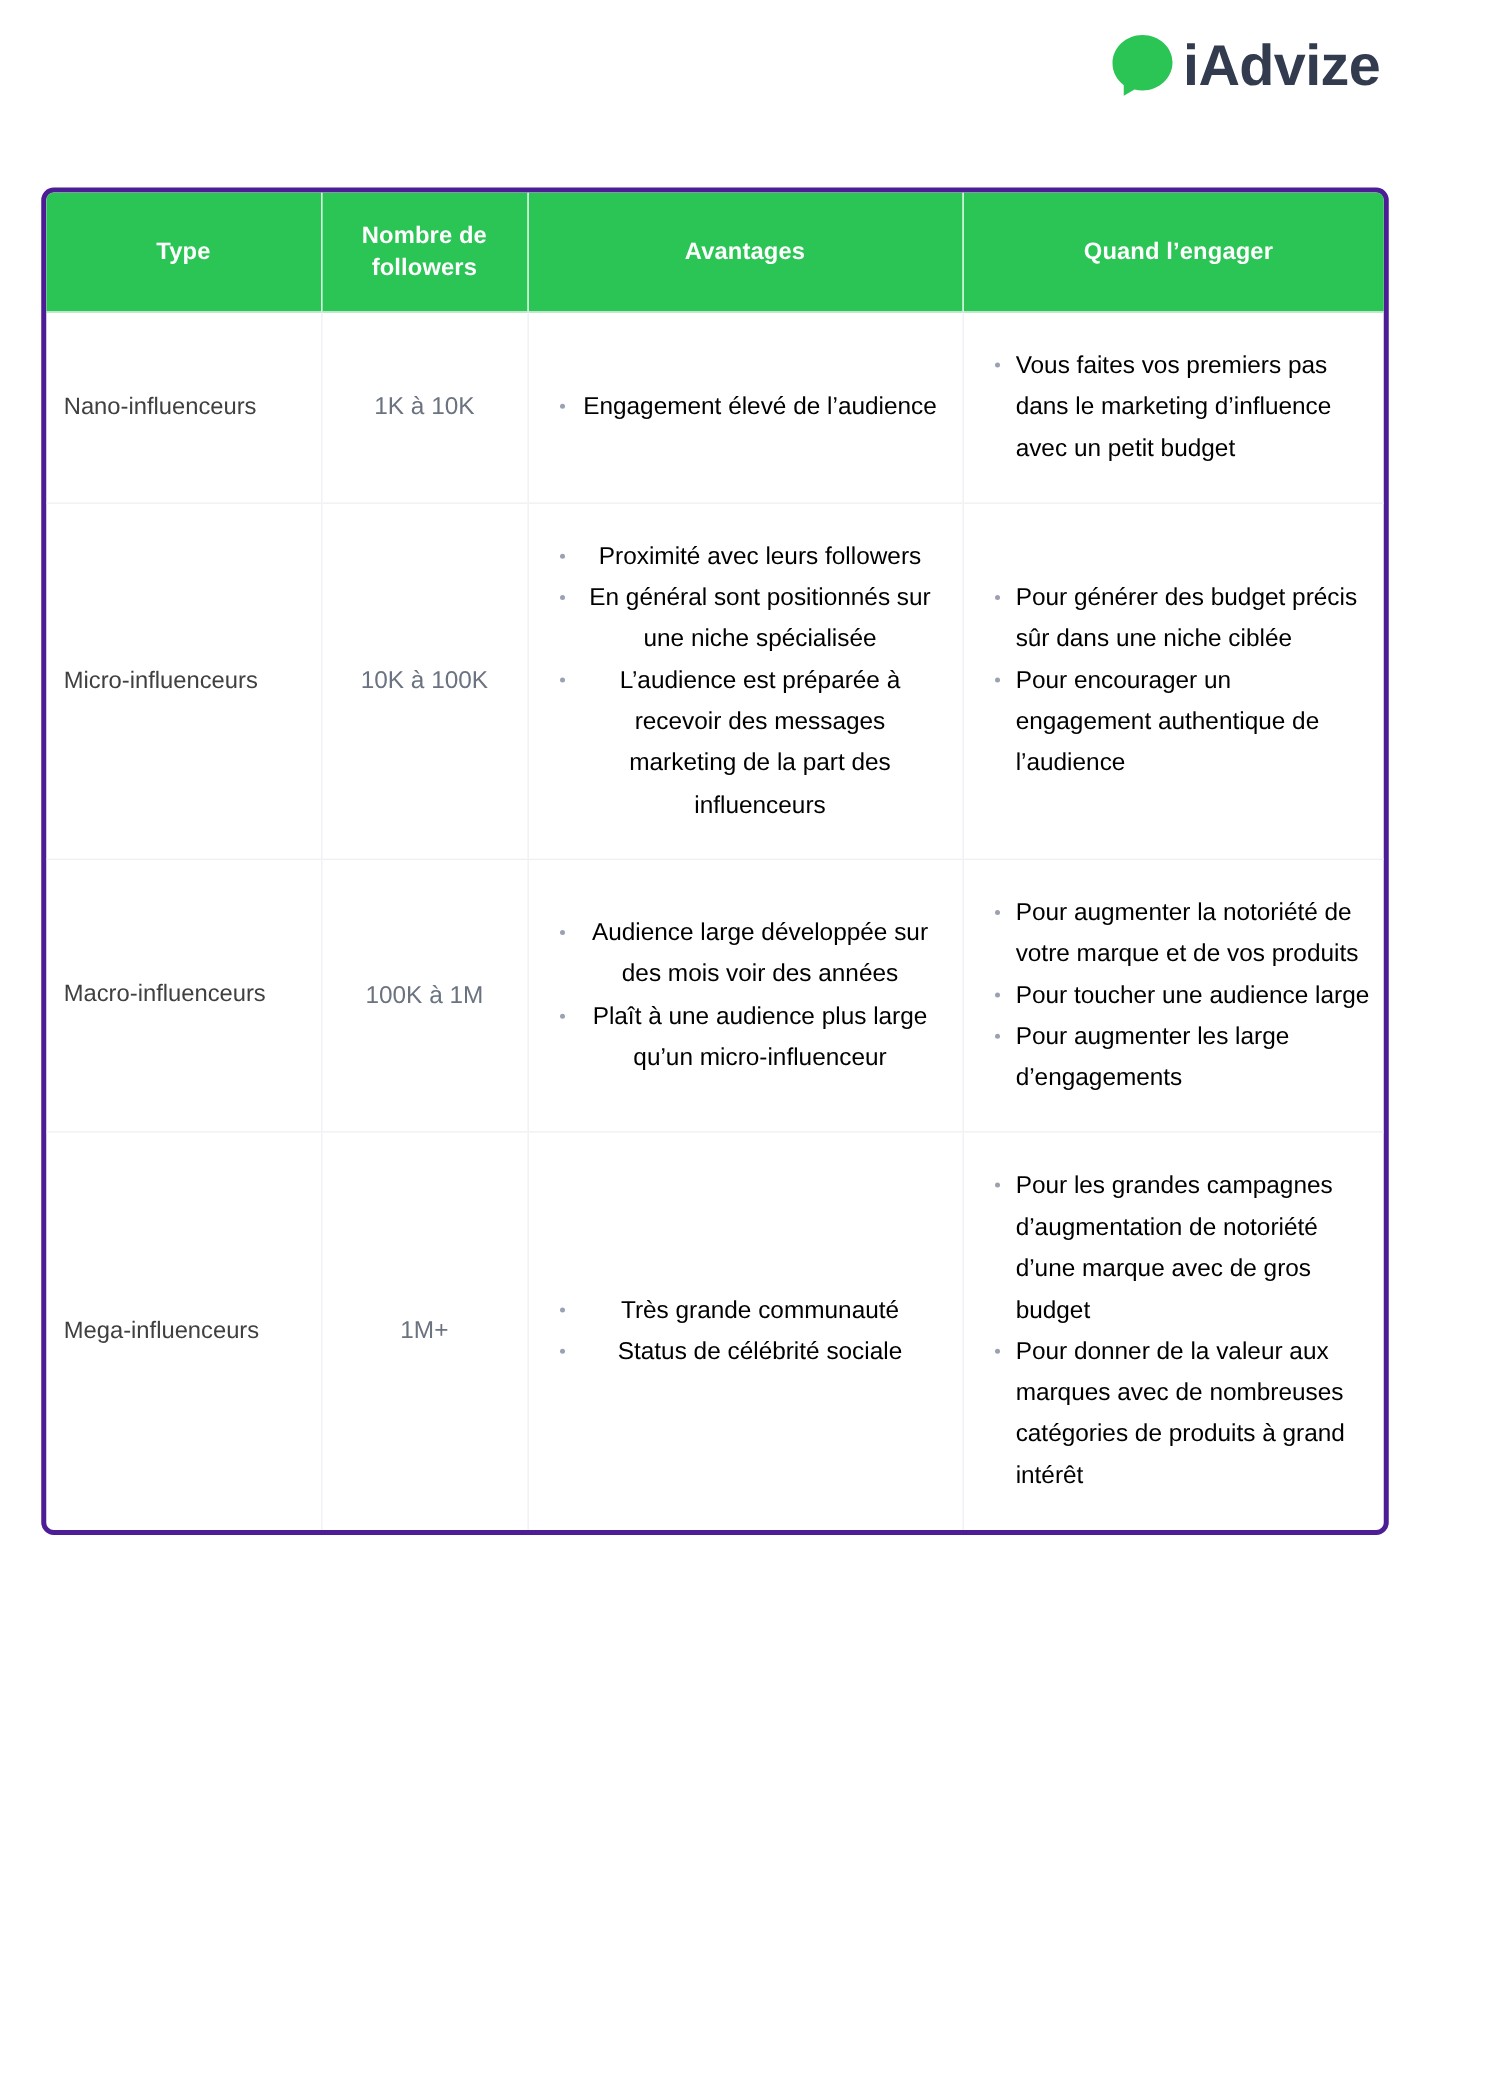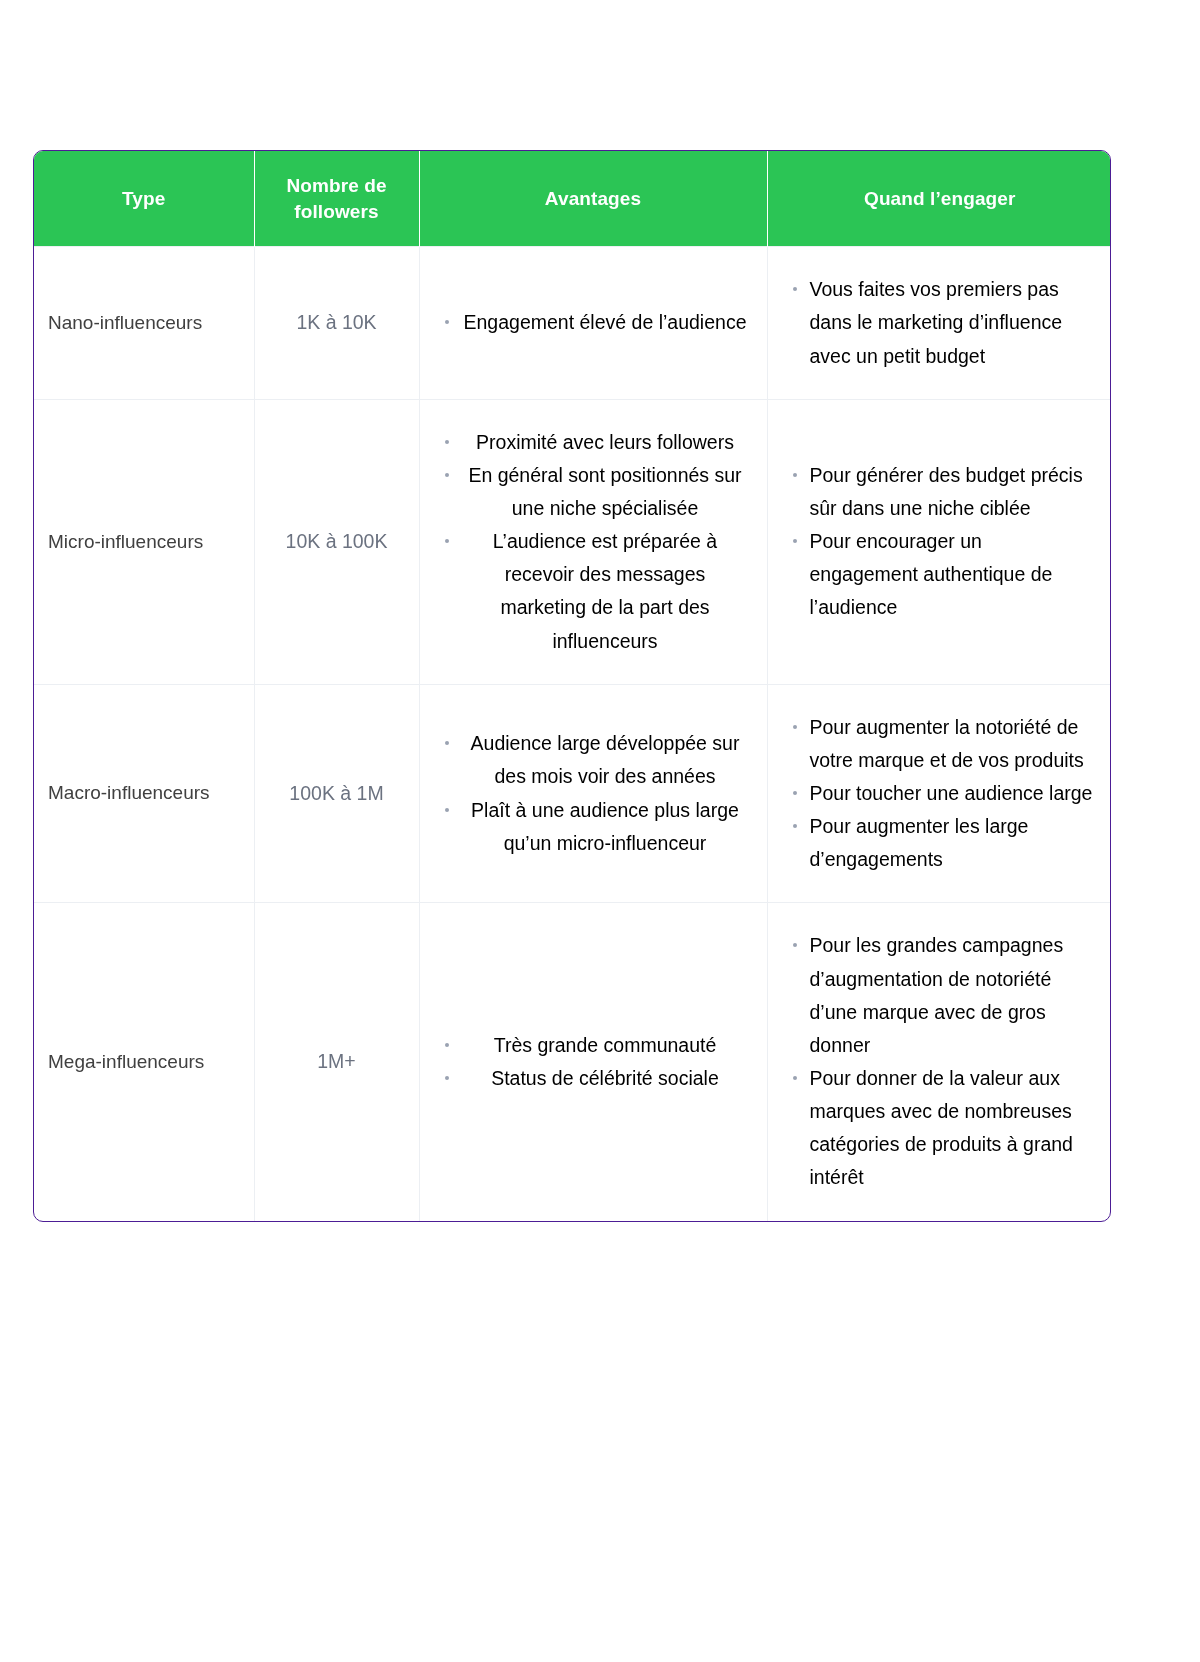--- a/index.html
+++ b/index.html
@@ -44,21 +44,21 @@
     line-height: 1;
     white-space: nowrap;
   }
 
   
   .table-wrap {
     position: absolute;
     left: 33px;
     top: 150px;
     width: 1078px;
-    border: 1px solid #4c1d95;
+    border: 4px solid #4c1d95;
     border-radius: 10px;
     background: #ffffff;
     overflow: hidden;
     box-sizing: border-box;
   }
   table.tbl {
     width: 100%;
     border-collapse: collapse;
     table-layout: fixed;
   }
@@ -135,20 +135,26 @@
   }
 
   .row-avantages ul.bullets { padding-left: 24px; text-align: center; }
   .row-quand ul.bullets { padding-left: 24px; }
 </style>
 </head>
 <body>
 
 <div class="page">
 
+  <div class="logo-bar">
+    <svg class="logo-bubble" viewBox="0 0 52 52" aria-hidden="true">
+      <path d="M26 2 C12.7 2 2 12.1 2 24.6 C2 31.7 5.5 38 11 42.1 L11 50.5 L19.6 45.6 C21.6 46.1 23.8 46.4 26 46.4 C39.3 46.4 50 36.3 50 23.8 C50 11.8 39.3 2 26 2 Z" fill="#2bc555"></path>
+    </svg>
+    <div class="logo-text">iAdvize</div>
+  </div>
 
   <div class="table-wrap">
     <table class="tbl">
       <colgroup>
         <col class="c-type">
         <col class="c-followers">
         <col class="c-avantages">
         <col class="c-quand">
       </colgroup>
       <thead>
@@ -216,21 +222,21 @@
           <td class="cell-type">Mega-influenceurs</td>
           <td class="cell-followers">1M+</td>
           <td class="cell-list row-avantages">
             <ul class="bullets">
               <li>Très grande communauté</li>
               <li>Status de célébrité sociale</li>
             </ul>
           </td>
           <td class="cell-list row-quand">
             <ul class="bullets">
-              <li>Pour les grandes campagnes d’augmentation de notoriété d’une marque avec de gros donner</li>
+              <li>Pour les grandes campagnes d’augmentation de notoriété d’une marque avec de gros budget</li>
               <li>Pour donner de la valeur aux marques avec de nombreuses catégories de produits à grand intérêt</li>
             </ul>
           </td>
         </tr>
 
       </tbody>
     </table>
   </div>
 
 </div>

